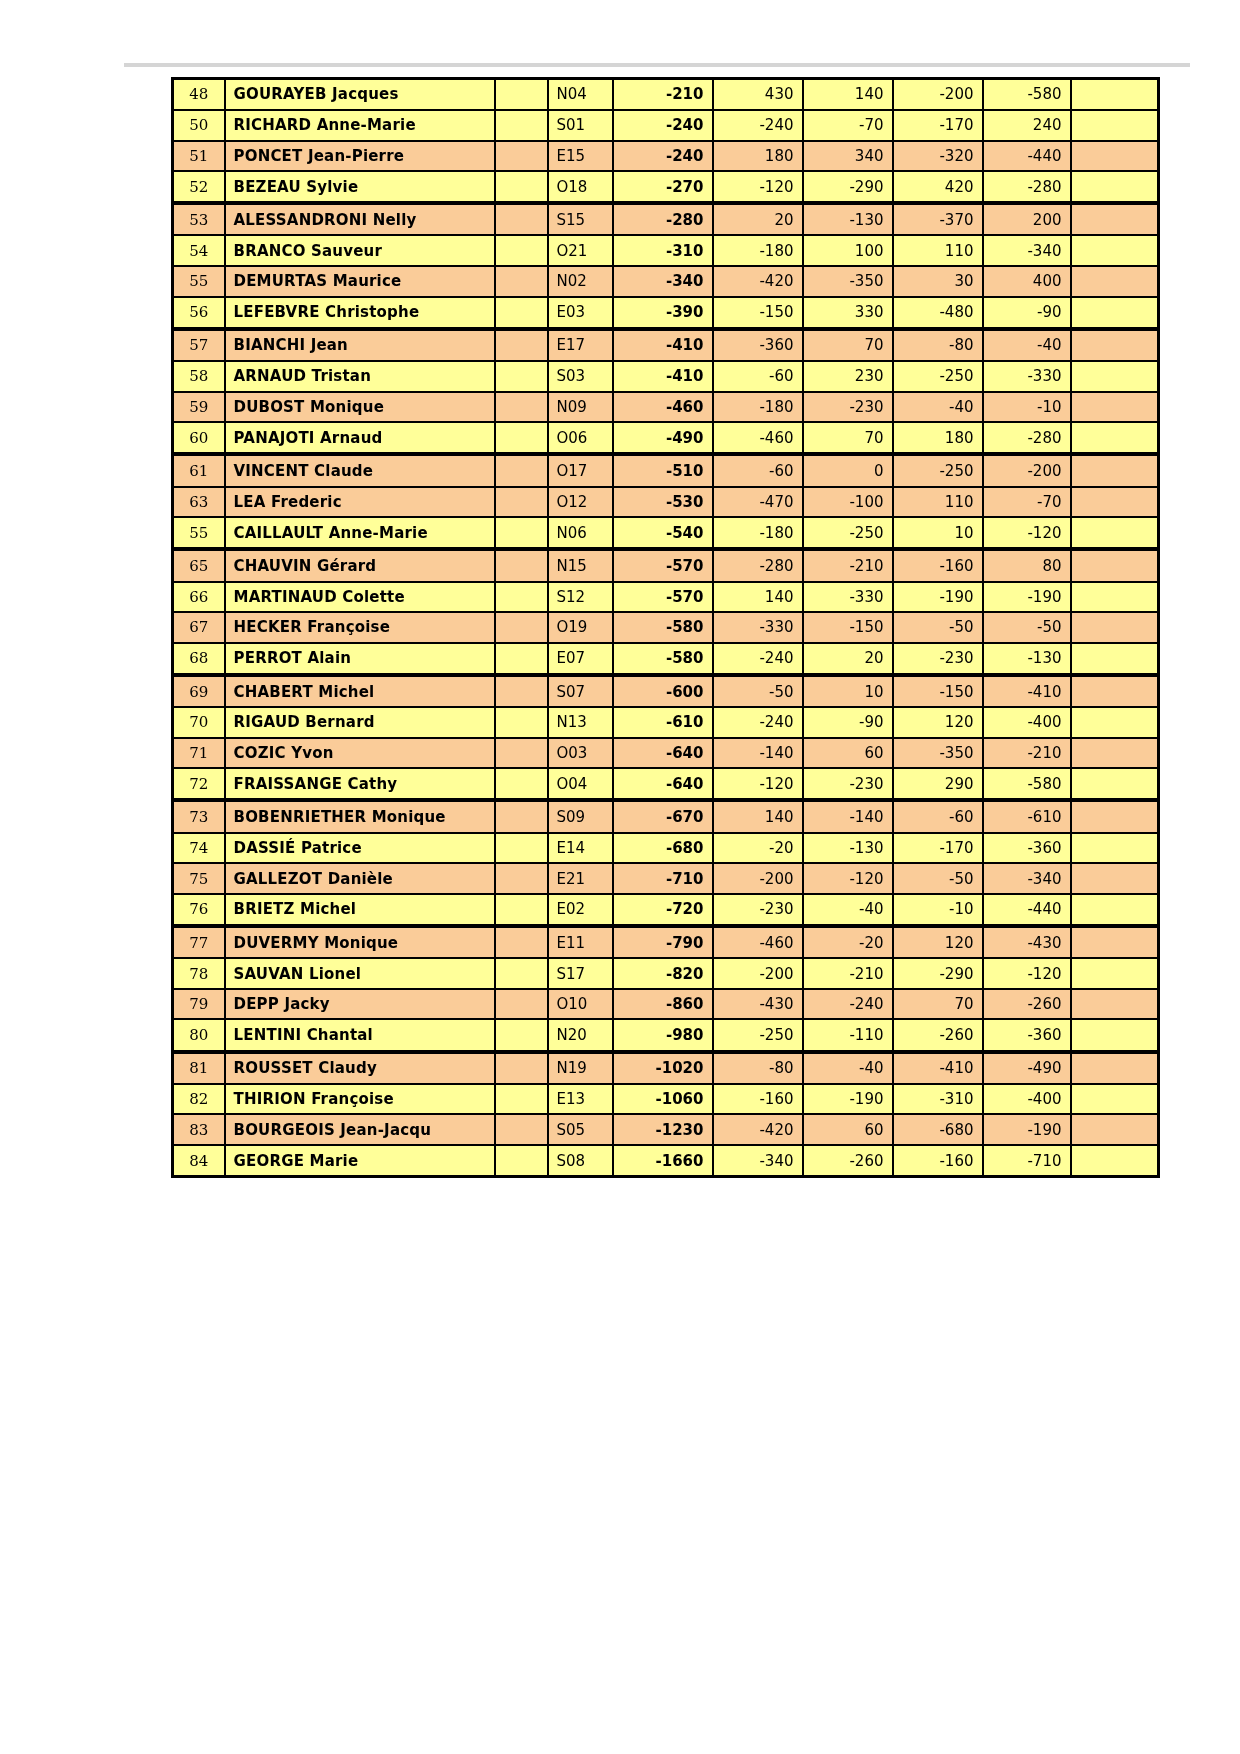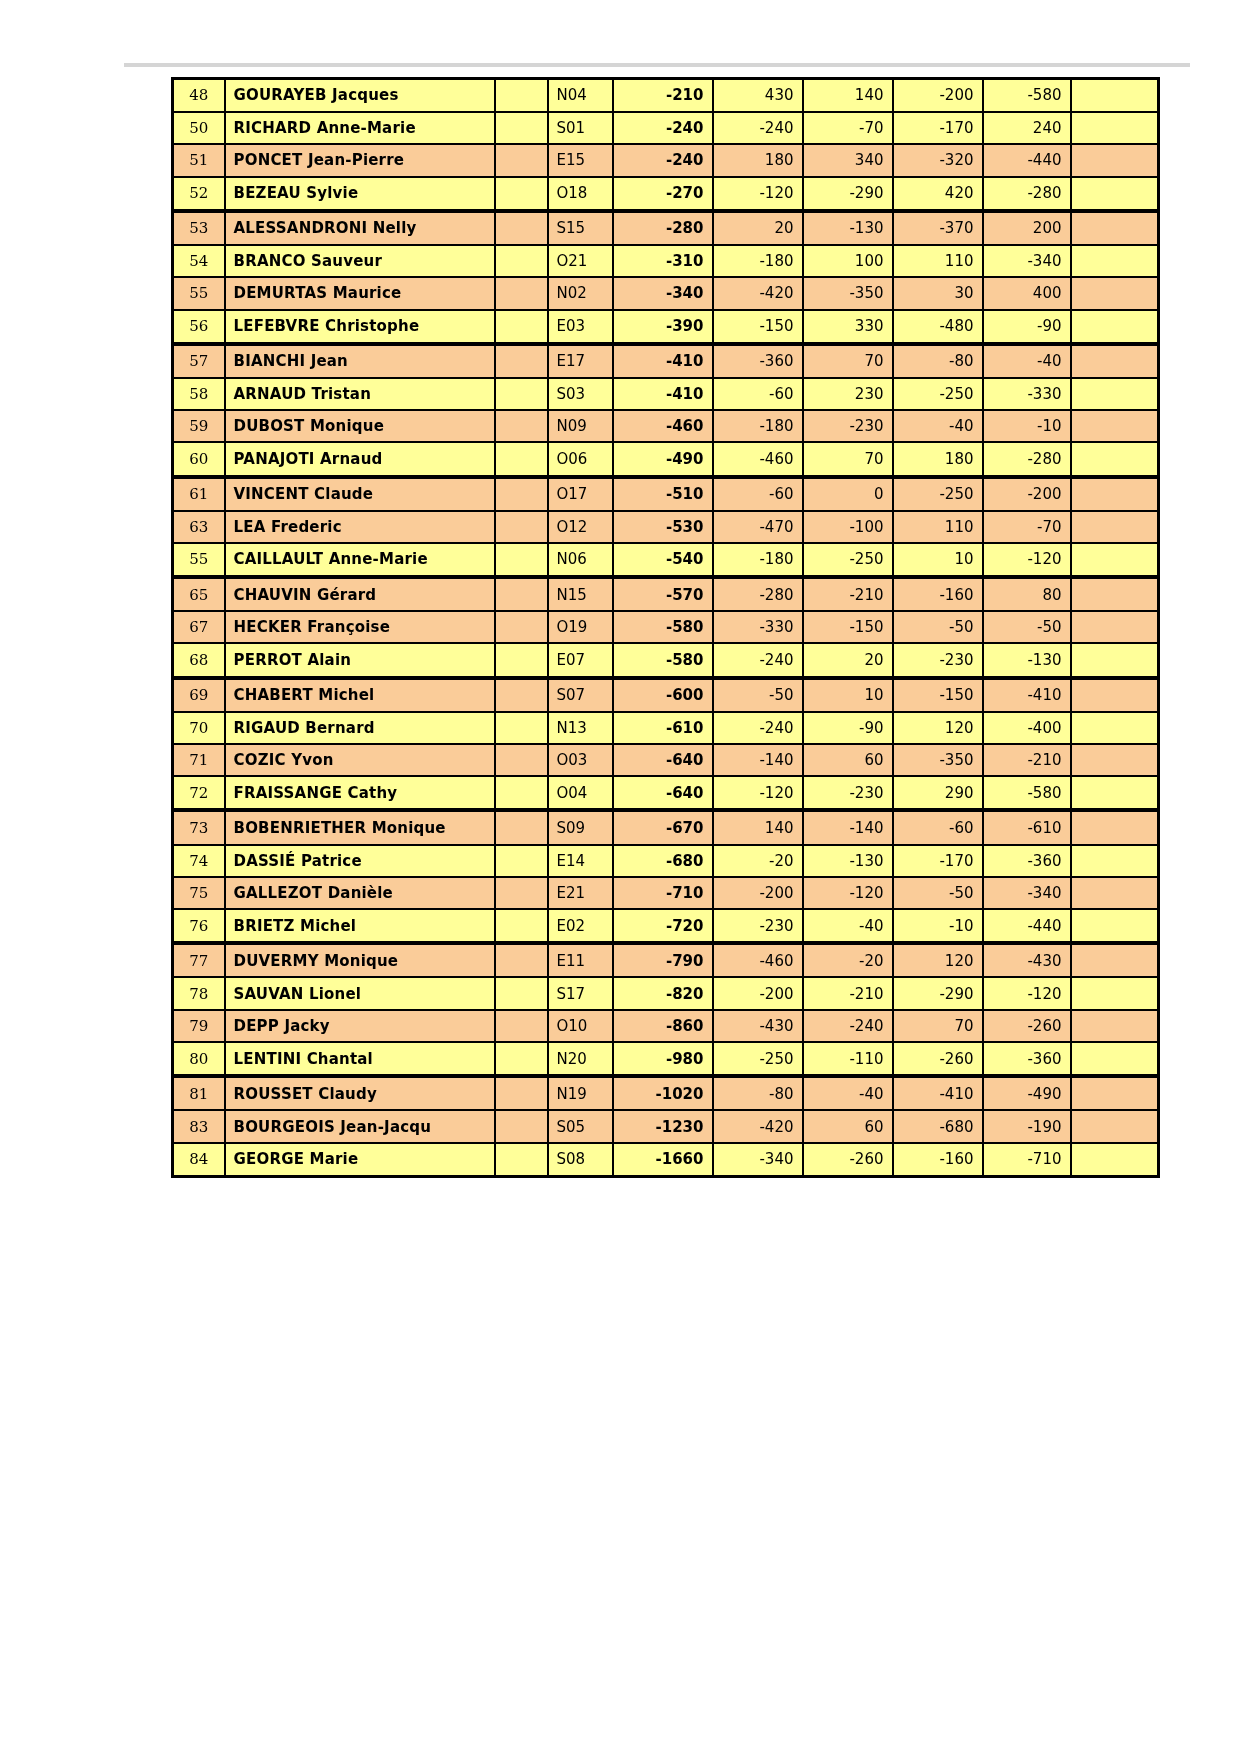--- a/index.html
+++ b/index.html
@@ -277,20 +277,32 @@
     <td class="c-name">CHAUVIN Gérard</td>
     <td class="c-club"></td>
     <td class="c-code">N15</td>
     <td class="c-total">-570</td>
     <td class="c-score">-280</td>
     <td class="c-score">-210</td>
     <td class="c-score">-160</td>
     <td class="c-score">80</td>
     <td class="c-extra"></td>
   </tr>
+        <tr class="yellow">
+    <td class="c-rank">66</td>
+    <td class="c-name">MARTINAUD Colette</td>
+    <td class="c-club"></td>
+    <td class="c-code">S12</td>
+    <td class="c-total">-570</td>
+    <td class="c-score">140</td>
+    <td class="c-score">-330</td>
+    <td class="c-score">-190</td>
+    <td class="c-score">-190</td>
+    <td class="c-extra"></td>
+  </tr>
         <tr class="orange">
     <td class="c-rank">67</td>
     <td class="c-name">HECKER Françoise</td>
     <td class="c-club"></td>
     <td class="c-code">O19</td>
     <td class="c-total">-580</td>
     <td class="c-score">-330</td>
     <td class="c-score">-150</td>
     <td class="c-score">-50</td>
     <td class="c-score">-50</td>
@@ -457,20 +469,32 @@
     <td class="c-name">ROUSSET Claudy</td>
     <td class="c-club"></td>
     <td class="c-code">N19</td>
     <td class="c-total">-1020</td>
     <td class="c-score">-80</td>
     <td class="c-score">-40</td>
     <td class="c-score">-410</td>
     <td class="c-score">-490</td>
     <td class="c-extra"></td>
   </tr>
+        <tr class="yellow">
+    <td class="c-rank">82</td>
+    <td class="c-name">THIRION Françoise</td>
+    <td class="c-club"></td>
+    <td class="c-code">E13</td>
+    <td class="c-total">-1060</td>
+    <td class="c-score">-160</td>
+    <td class="c-score">-190</td>
+    <td class="c-score">-310</td>
+    <td class="c-score">-400</td>
+    <td class="c-extra"></td>
+  </tr>
         <tr class="orange">
     <td class="c-rank">83</td>
     <td class="c-name">BOURGEOIS Jean-Jacqu</td>
     <td class="c-club"></td>
     <td class="c-code">S05</td>
     <td class="c-total">-1230</td>
     <td class="c-score">-420</td>
     <td class="c-score">60</td>
     <td class="c-score">-680</td>
     <td class="c-score">-190</td>

